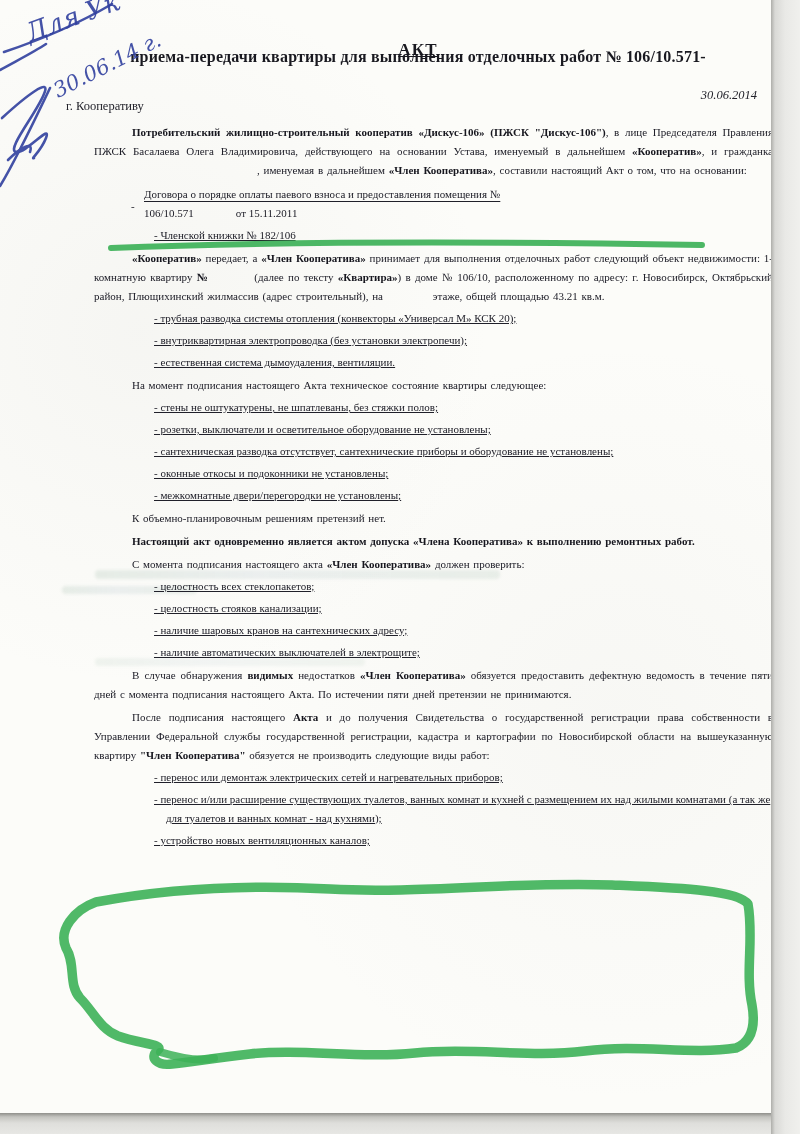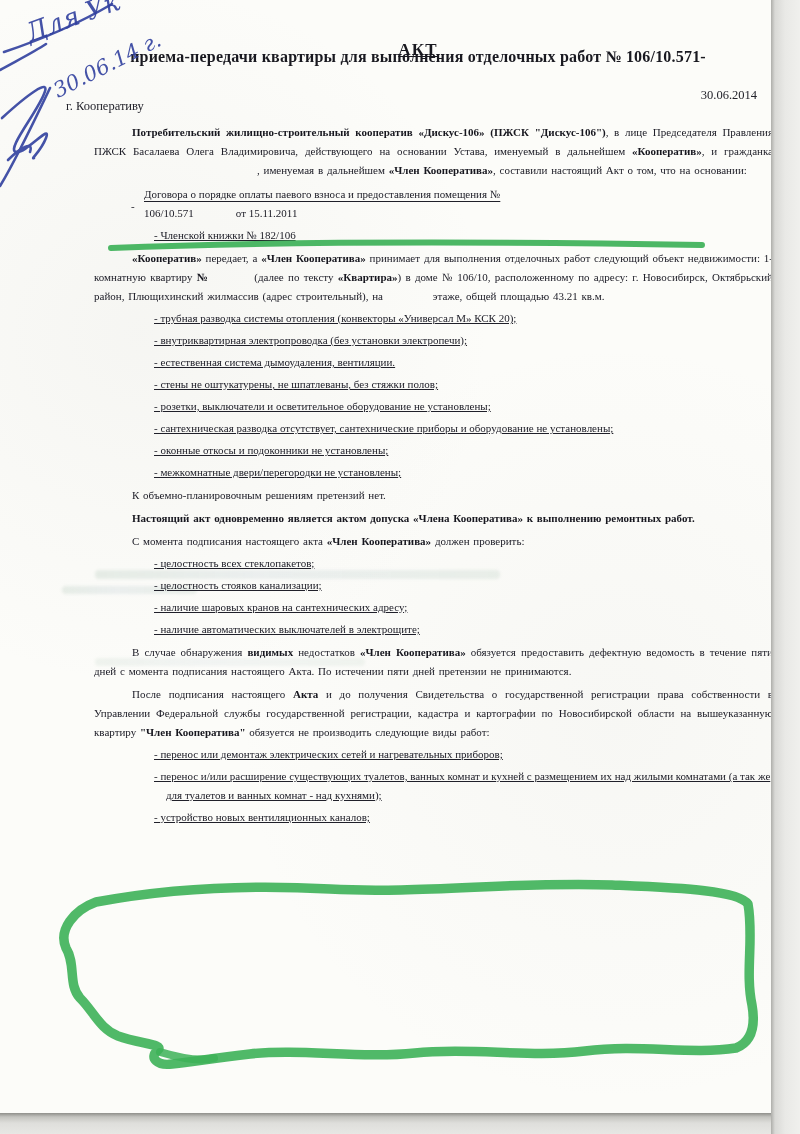--- a/index.html
+++ b/index.html
@@ -24,21 +24,21 @@
     background:
       radial-gradient(circle at 18% 30%, rgba(190,190,185,.10), transparent 35%),
       radial-gradient(circle at 80% 65%, rgba(190,190,185,.08), transparent 40%),
       #fcfcf9;
   }
   
   .title1{position:absolute;top:40px;left:62px;width:712px;text-align:center;
           font-weight:bold;font-size:17px;letter-spacing:1.2px;color:#191920;text-decoration:underline;}
   .title2{position:absolute;top:48px;left:62px;width:712px;text-align:center;
           font-weight:bold;font-size:16px;letter-spacing:.2px;color:#191920;}
-  .hdr-date{position:absolute;top:88px;right:14px;font-size:12.5px;color:#23232b;}
+  .hdr-date{position:absolute;top:88px;right:14px;font-size:12.5px;color:#23232b;font-style:italic;}
   .hdr-city{position:absolute;top:99px;left:66px;font-size:12.5px;color:#23232b;}
   
   .doc-body{
     position:absolute;left:62px;top:119px;width:679px;
     font-size:11px;line-height:19px;color:#20202a;margin-left:32px;
   }
   .para{margin:0;}
   .para.p{text-align:justify;text-indent:38px;margin-top:4px;word-spacing:1px;}
   .para.li{margin:3px 0 3px 60px;padding-left:12px;text-indent:-12px;text-align:left;text-decoration:underline;}
   .para.docref{position:relative;margin:5px 0 3px 50px;text-align:left;}
@@ -76,20 +76,21 @@
     <div class="ghost g3"></div>
 
     <div id="doc-body" class="doc-body">
         <div class="para p"><span class="b">Потребительский жилищно-строительный кооператив «Дискус-106» (ПЖСК "Дискус-106")</span><span>, в лице Председателя Правления ПЖСК Басалаева Олега Владимировича, действующего на основании Устава, именуемый в дальнейшем </span><span class="b">«Кооператив»</span><span>, и гражданка</span><span class="gap gap-l">&nbsp;</span><span>, именуемая в дальнейшем </span><span class="b">«Член Кооператива»</span><span>, составили настоящий Акт о том, что на основании:</span></div>
         <div class="para docref"><span class="hang-dash">-</span><span class="u">Договора о порядке оплаты паевого взноса и предоставления помещения №</span><br><span>106/10.571</span><span class="gap gap-s">&nbsp;</span><span>от 15.11.2011</span></div>
         <div class="para li"><span>- Членской книжки № 182/106</span></div>
         <div class="para p"><span class="b">«Кооператив»</span><span> передает, а </span><span class="b">«Член Кооператива»</span><span> принимает для выполнения отделочных работ следующий объект недвижимости: 1-комнатную квартиру </span><span class="b">№</span><span class="gap gap-m">&nbsp;</span><span>(далее по тексту </span><span class="b">«Квартира»</span><span>) в доме № 106/10, расположенному по адресу: г. Новосибирск, Октябрьский район, Плющихинский жилмассив (адрес строительный), на </span><span class="gap gap-m">&nbsp;</span><span>этаже, общей площадью 43.21 кв.м.</span></div>
         <div class="para li"><span>- трубная разводка системы отопления (конвекторы «Универсал М» КСК 20);</span></div>
         <div class="para li"><span>- внутриквартирная электропроводка (без установки электропечи);</span></div>
         <div class="para li"><span>- естественная система дымоудаления, вентиляции.</span></div>
+        <div class="para p"><span>На момент подписания настоящего Акта техническое состояние квартиры следующее:</span></div>
         <div class="para li"><span>- стены не оштукатурены, не шпатлеваны, без стяжки полов;</span></div>
         <div class="para li"><span>- розетки, выключатели и осветительное оборудование не установлены;</span></div>
         <div class="para li"><span>- сантехническая разводка отсутствует, сантехнические приборы и оборудование не установлены;</span></div>
         <div class="para li"><span>- оконные откосы и подоконники не установлены;</span></div>
         <div class="para li"><span>- межкомнатные двери/перегородки не установлены;</span></div>
         <div class="para p"><span>К объемно-планировочным решениям претензий нет.</span></div>
         <div class="para p"><span class="b">Настоящий акт одновременно является актом допуска «Члена Кооператива» к выполнению ремонтных работ.</span></div>
         <div class="para p"><span>С момента подписания настоящего акта </span><span class="b">«Член Кооператива»</span><span> должен проверить:</span></div>
         <div class="para li"><span>- целостность всех стеклопакетов;</span></div>
         <div class="para li"><span>- целостность стояков канализации;</span></div>

